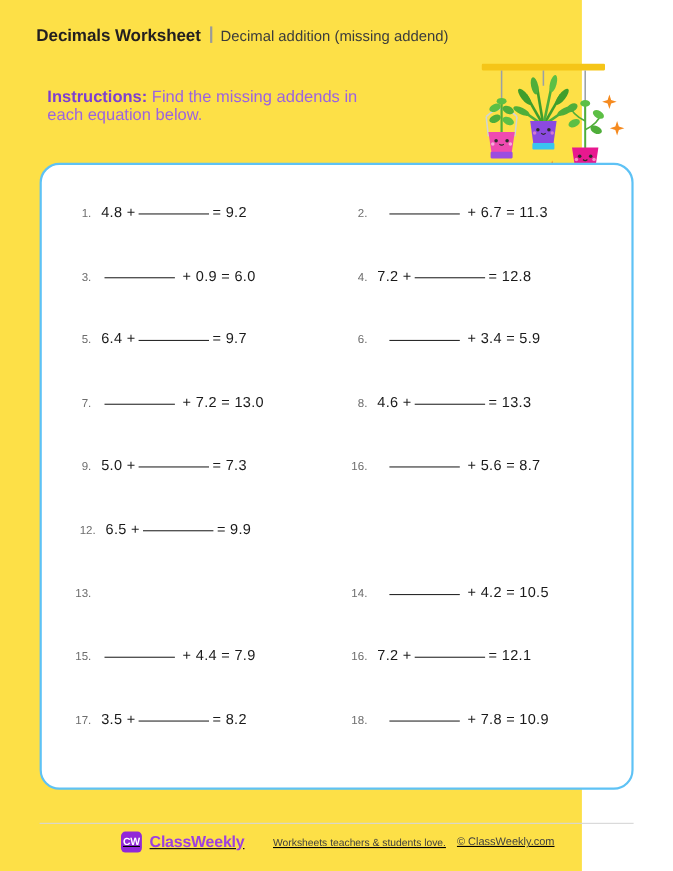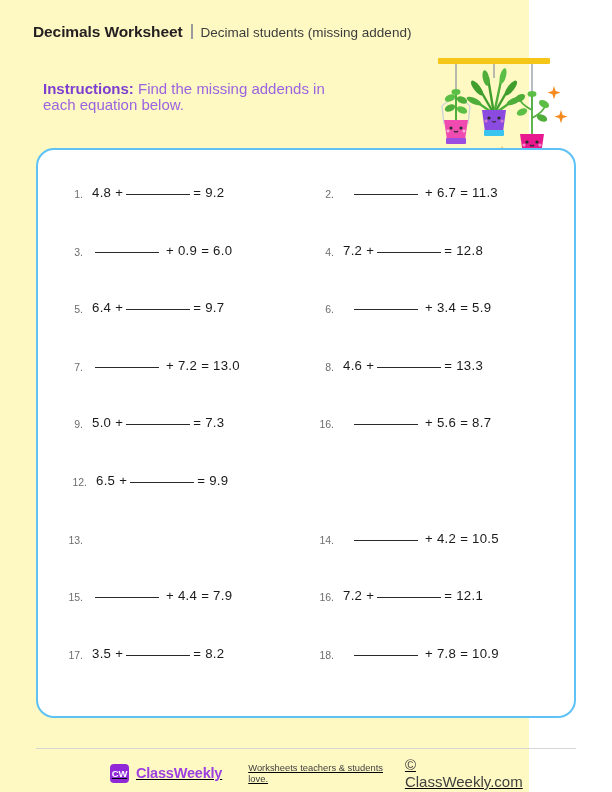--- a/index.html
+++ b/index.html
@@ -2,21 +2,21 @@
 <html><head>
 <meta charset="utf-8">
 <style>
   * { box-sizing: border-box; margin: 0; padding: 0; }
   html, body {
     width: 612px; height: 792px;
     background: #ffffff;
     font-family: "Liberation Sans", sans-serif;
     overflow: hidden;
   }
-  .page { position: relative; width: 529px; height: 792px; background: #fef9c3; }
+  .page { position: relative; width: 529px; height: 792px; background: #fde047; }
 
   
   .header { position: absolute; left: 33px; top: 22px; display: flex; align-items: baseline; }
   .title-main {
     font-size: 15.5px; font-weight: bold; color: #231f20; letter-spacing: -0.1px;
   }
   .title-sep {
     display: inline-block; width: 2px; height: 15px; background: #9a9a9a;
     margin: 0 8px; position: relative; top: 2px;
   }
@@ -68,31 +68,31 @@
   .footer { position: absolute; left: 110px; top: 756px; display: flex; align-items: center; text-decoration: underline; }
   .logo-badge {
     width: 19px; height: 19px; border-radius: 4px; background: #9128d8;
     color: #fff; font-size: 9.5px; font-weight: bold; line-height: 19px;
     text-align: center; letter-spacing: -0.2px; flex: none;
   }
   .logo-text {
     font-size: 14.5px; font-weight: bold; color: #9c3fe0; margin-left: 7px; letter-spacing: -0.2px;
   }
   .tagline { font-size: 9.4px; color: #3f3f3f; margin-left: 26px; }
-  .copyright { font-size: 15px; color: #3f3f3f; margin-left: 10px; }
+  .copyright { font-size: 10px; color: #3f3f3f; margin-left: 10px; }
 </style>
 </head>
 <body>
 
 <div class="page">
 
   <div class="header">
     <span class="title-main">Decimals Worksheet</span>
     <span class="title-sep"></span>
-    <span class="title-sub">Decimal students (missing addend)</span>
+    <span class="title-sub">Decimal addition (missing addend)</span>
   </div>
 
   <div class="instructions">
     <b>Instructions:</b><span> Find the missing addends in each equation below.</span>
   </div>
 
   <div class="art">
     <svg width="152" height="118" viewBox="0 0 152 118">
 
       <rect x="10" y="10" width="112" height="6" rx="1" fill="#f5c518"></rect>

